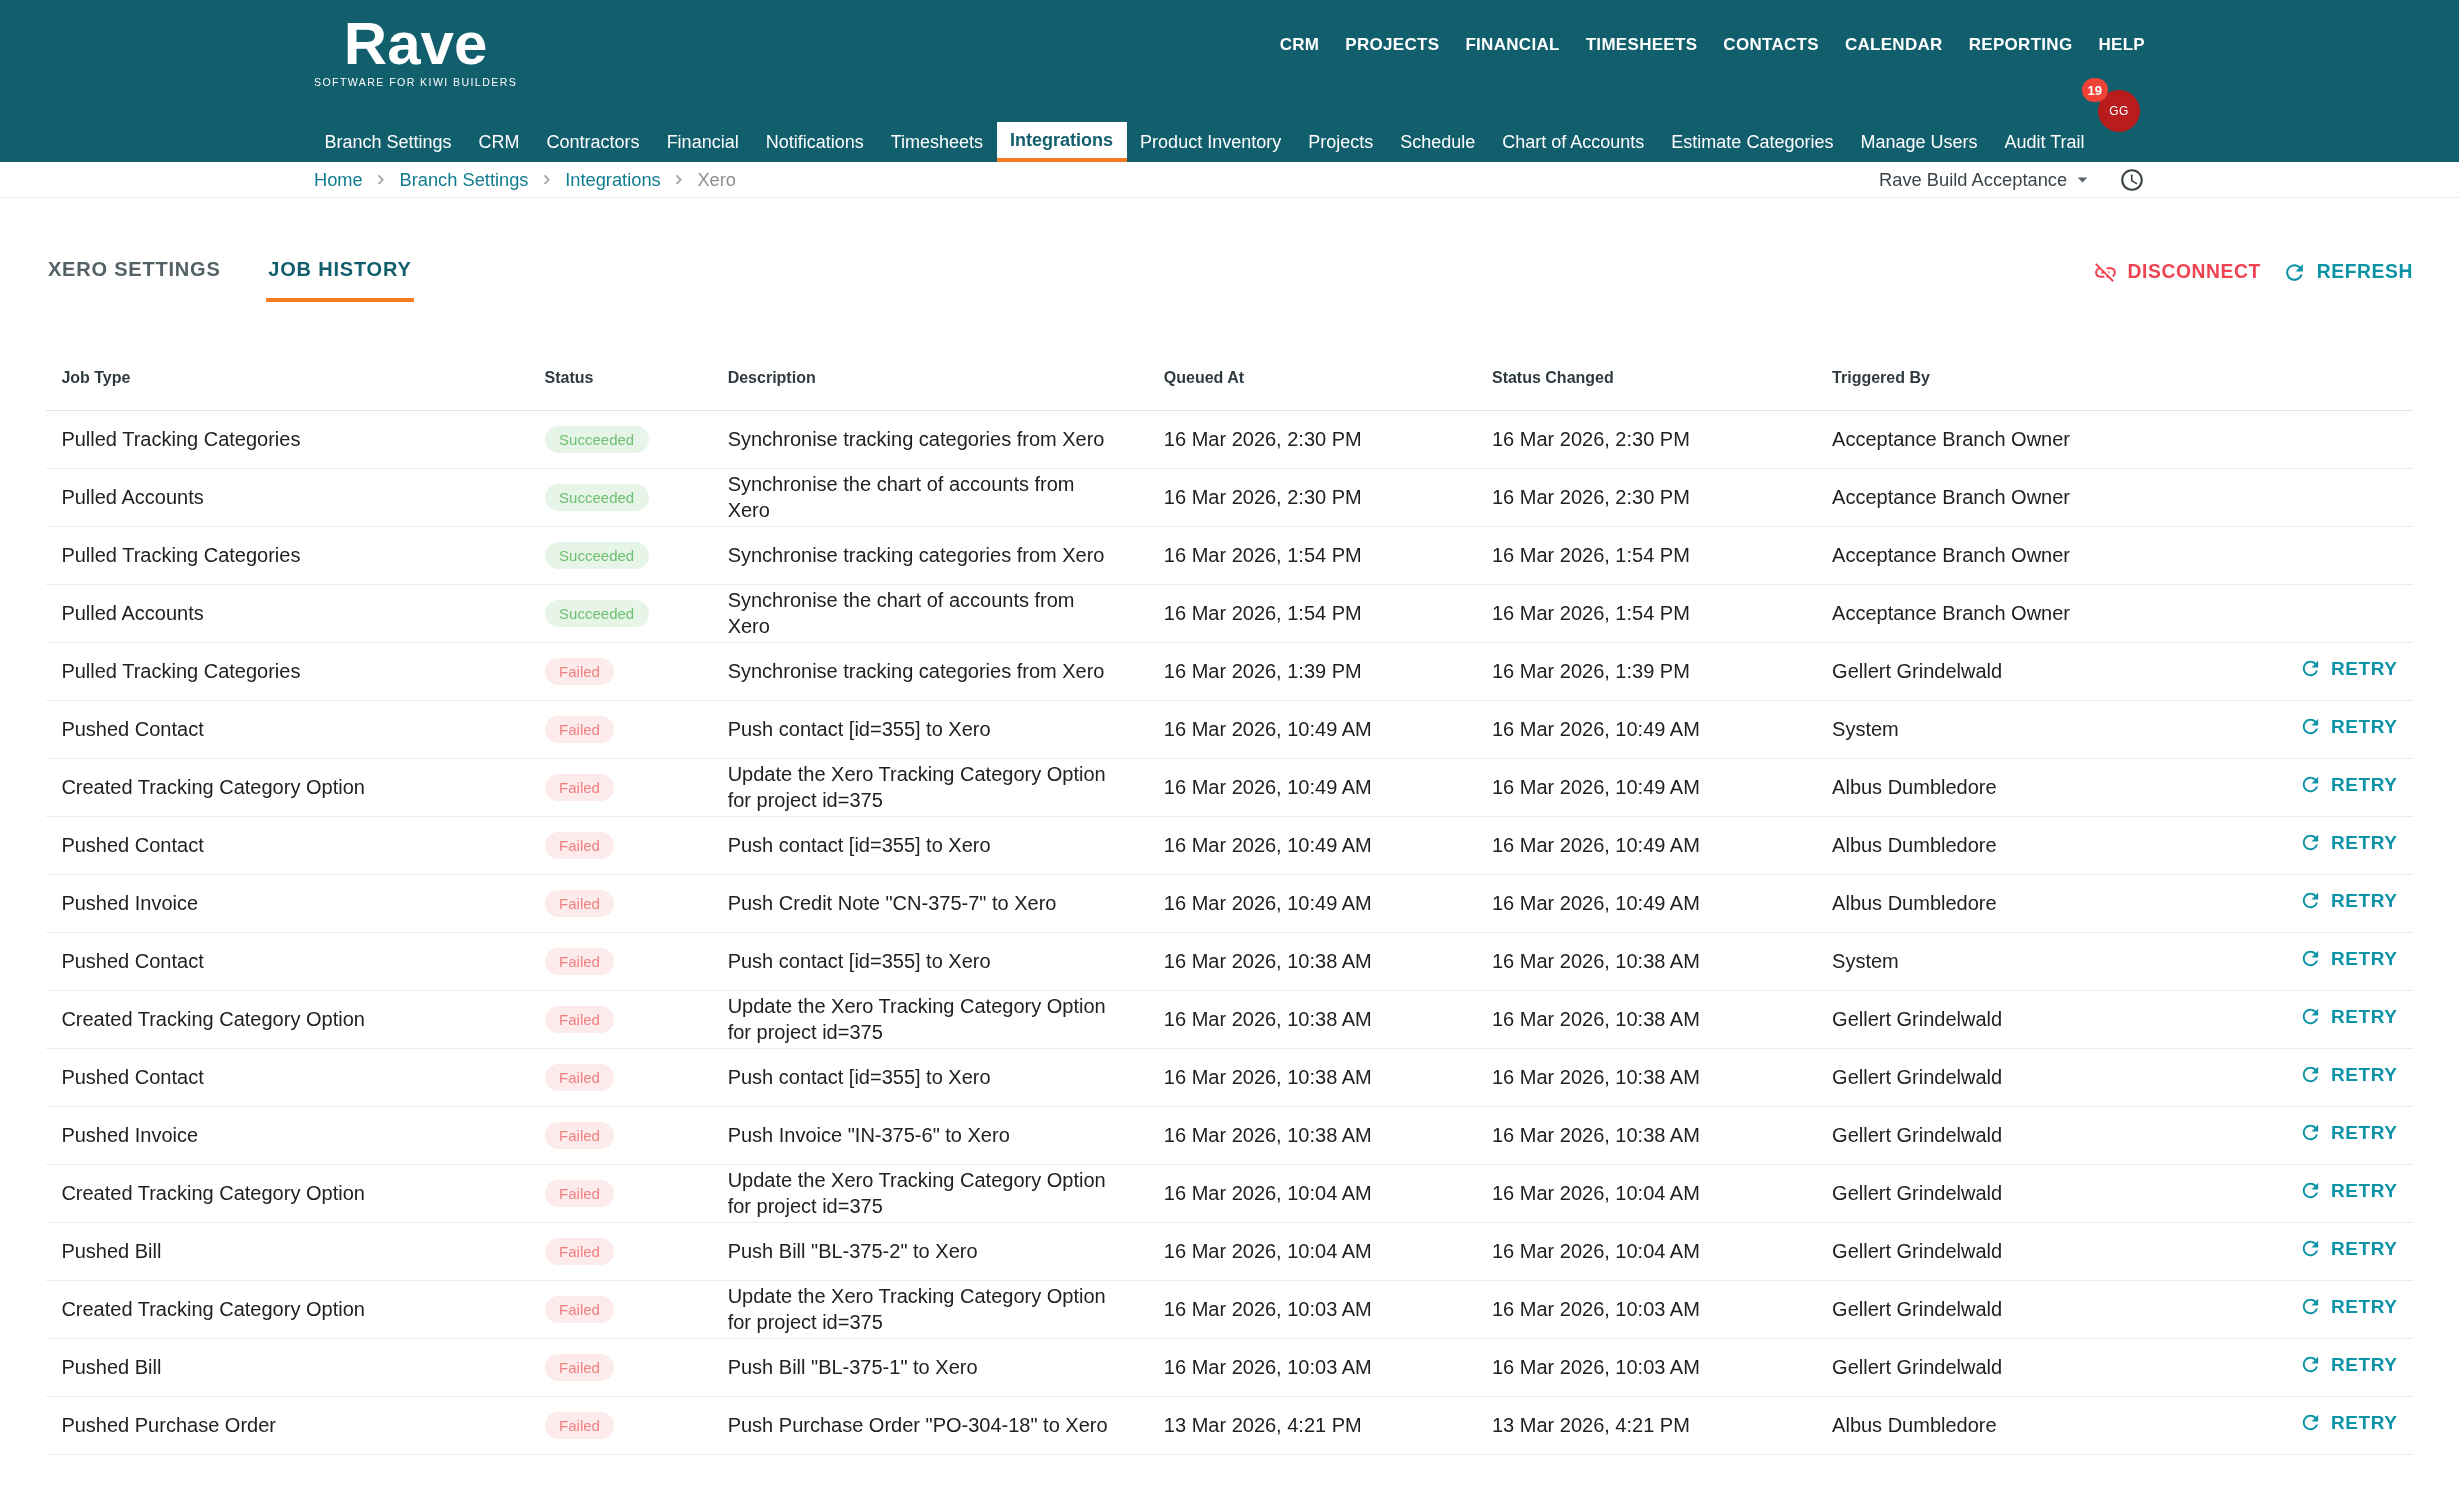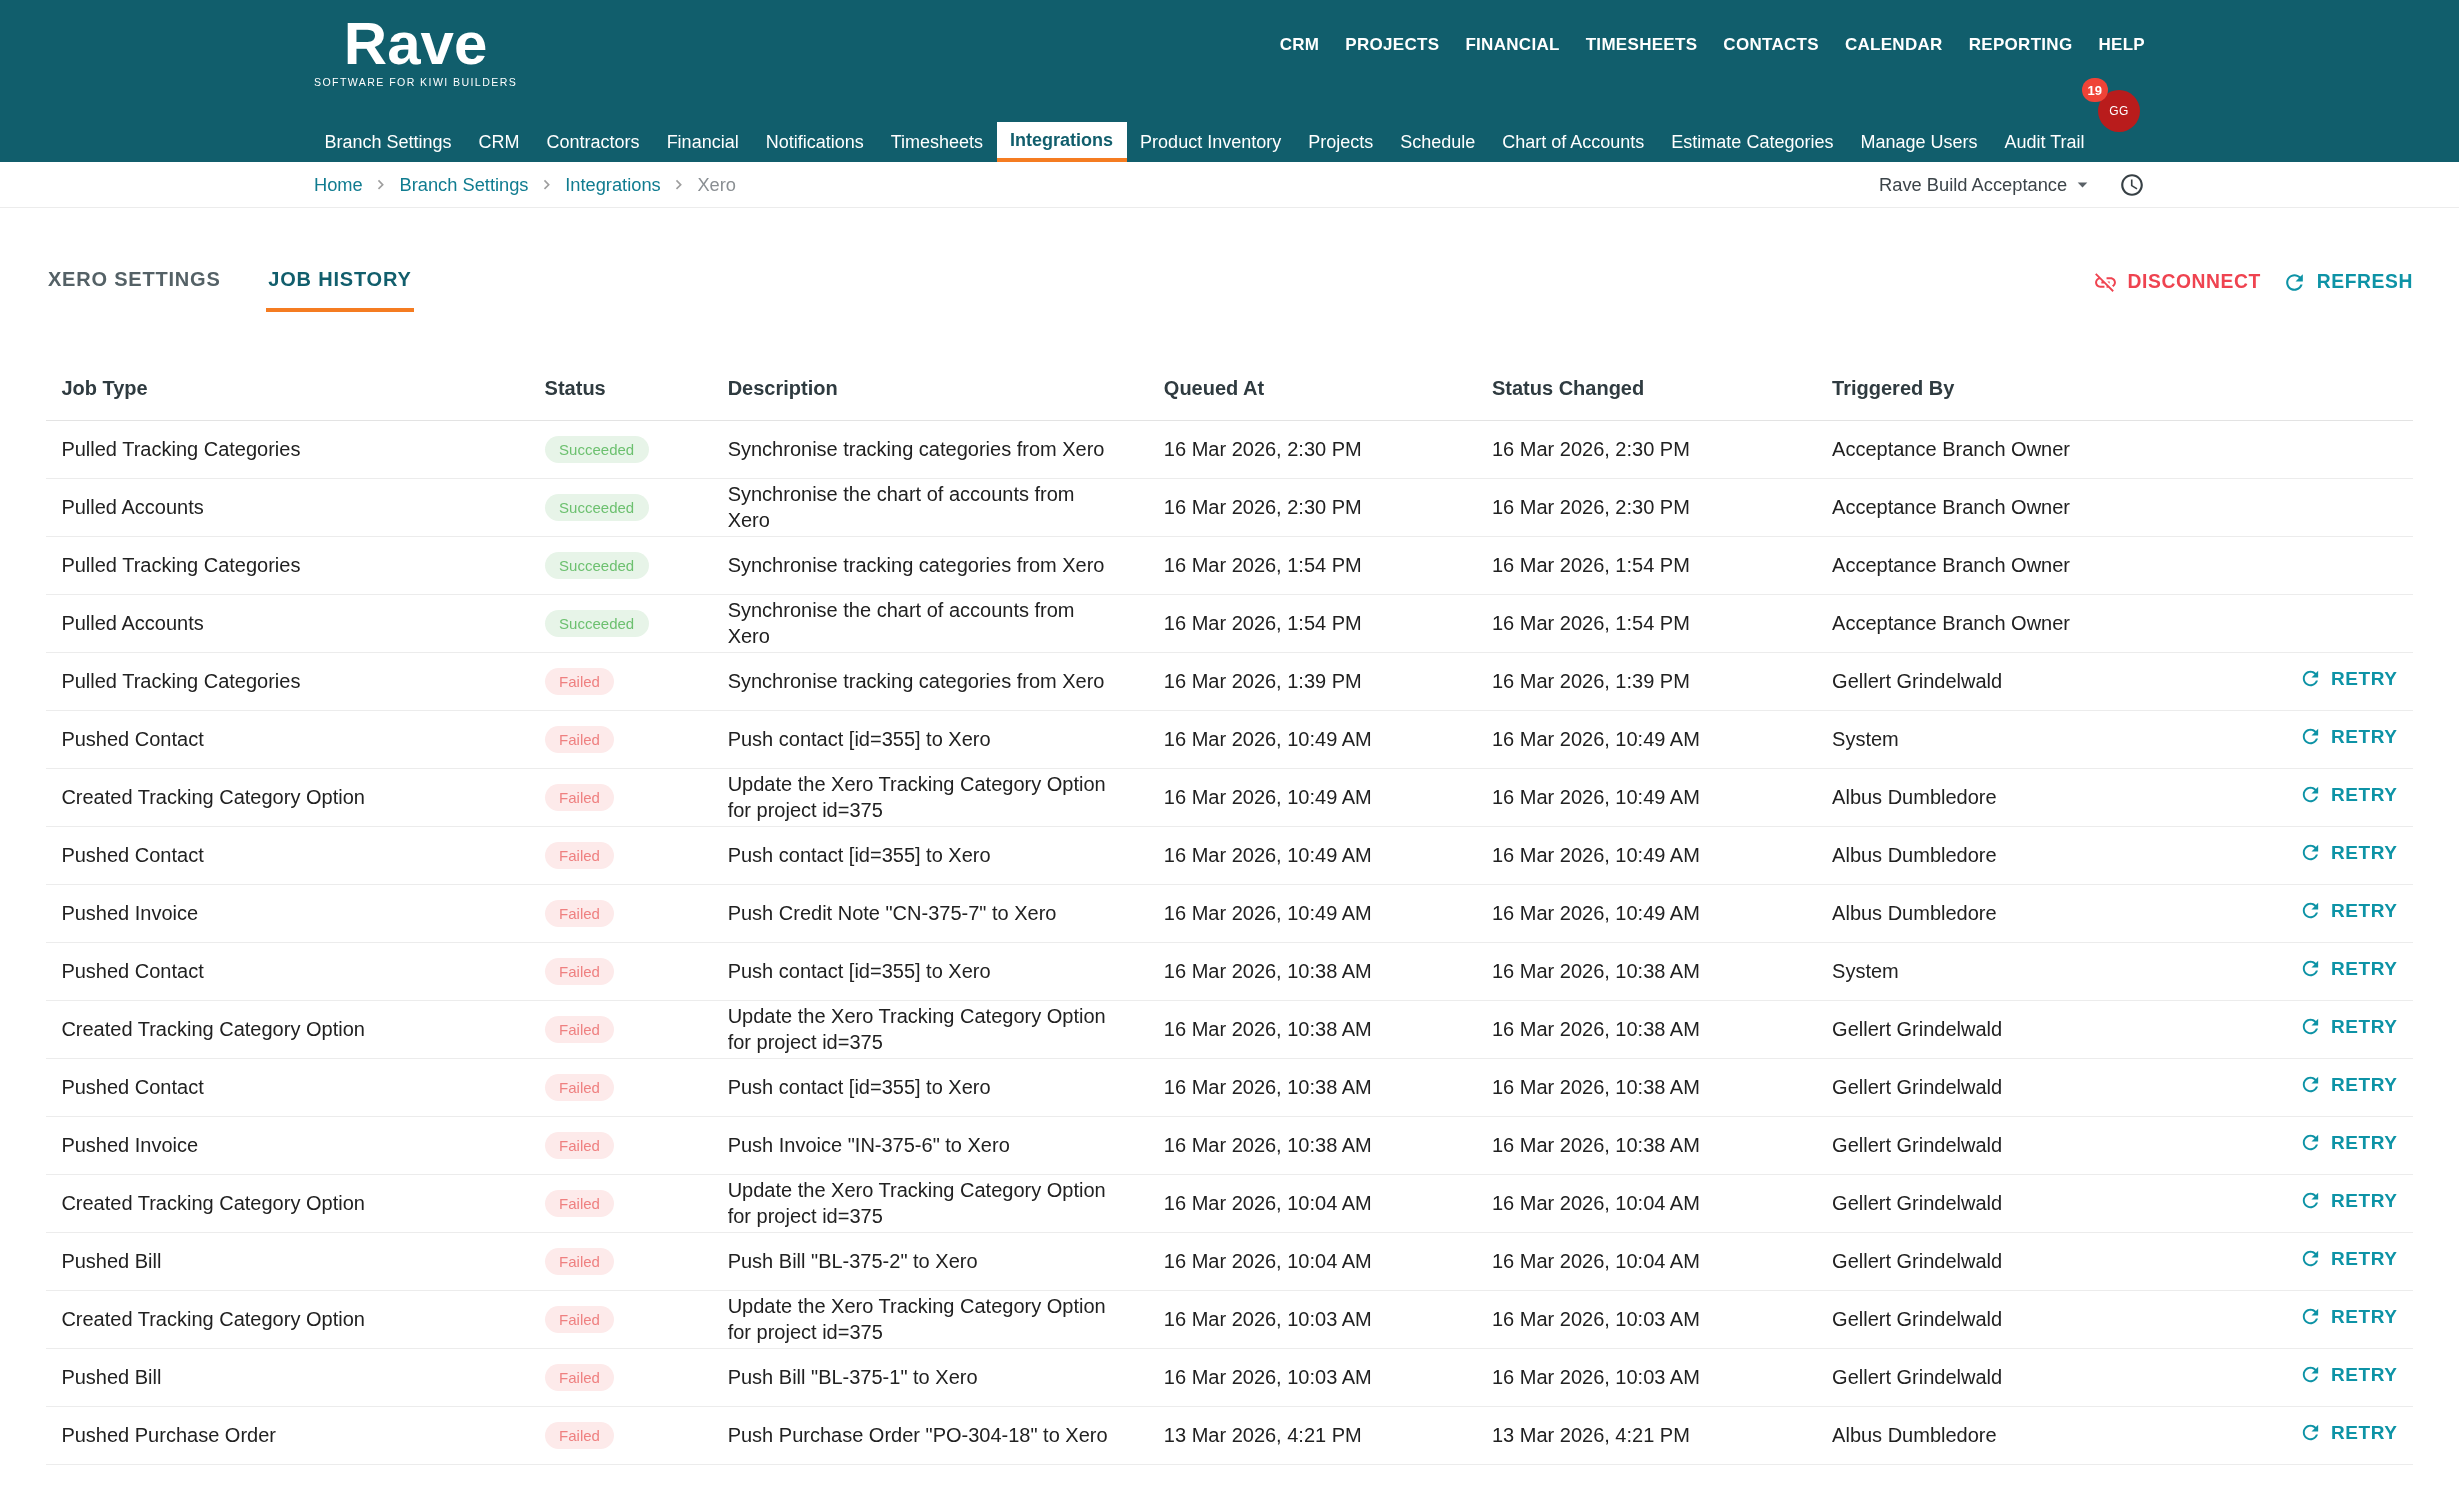--- a/index.html
+++ b/index.html
@@ -25,21 +25,21 @@
   .sub-item.active { background: #fff; color: #115e6c; font-weight: bold; border-bottom: 4.8px solid #f57c21; }
 
   .avatar-wrap { position: absolute; top: 90px; right: 319px; width: 42px; height: 42px; cursor: pointer; }
   .avatar-circle { width: 42px; height: 42px; border-radius: 50%; background: #b91c1c; color: #fff;
     display: flex; align-items: center; justify-content: center; font-weight: normal; font-size: 12px; letter-spacing: 0.5px; }
   .avatar-badge { position: absolute; top: -11.6px; left: -16.4px; min-width: 24px; height: 24px; padding: 0 5.8px;
     border-radius: 12.6px; background: #ef4337; color: #fff; font-size: 13px; font-weight: bold;
     display: flex; align-items: center; justify-content: center; z-index: 2; }
 
   
-  .breadcrumb-bar { display: flex; align-items: center; justify-content: space-between; height: 46px;
+  .breadcrumb-bar { display: flex; align-items: center; justify-content: space-between; height: 36px;
     padding: 0 314px; border-bottom: 1px solid #ececec; background: #fff; }
   .crumbs { display: flex; align-items: center; gap: 8.7px; font-size: 18.3px; }
   .crumb.link { color: #107c90; cursor: pointer; }
   .crumb.current { color: #8a8f93; }
   .crumb-sep { display: flex; align-items: center; }
   .bc-right { display: flex; align-items: center; gap: 25px; margin-left: 21px; }
   .branch-select { display: flex; align-items: center; gap: 3.9px; font-size: 18.3px; color: #3c4449; cursor: pointer; }
   .clock-btn { display: flex; cursor: pointer; }
 
   
@@ -50,21 +50,21 @@
   .tab.active { color: #115e6c; border-bottom: 4.8px solid #f57c21; }
   .side-actions { display: flex; flex-direction: row; align-items: flex-end; gap: 21px; padding-top: 1.9px; }
   .action-btn { display: inline-flex; align-items: center; gap: 9.7px; background: none; border: none;
     font-family: inherit; font-size: 19.3px; font-weight: bold; letter-spacing: 0.6px; cursor: pointer; }
   .action-btn svg { width: 25px; height: 25px; }
   .disconnect { color: #ef4350; }
   .refresh { color: #0d93a6; }
 
   
   .job-table { width: 100%; border-collapse: collapse; table-layout: fixed; margin-top: 44px; }
-  .job-table thead th { text-align: left; font-size: 20px; font-weight: bold; color: #2f3b40;
+  .job-table thead th { text-align: left; font-size: 16px; font-weight: bold; color: #2f3b40;
     padding: 0 15.4px; height: 64px; border-bottom: 1px solid #e3e3e3; }
   .job-table tbody td { font-size: 20px; color: #212121; padding: 0 15.4px; height: 58px;
     border-bottom: 1px solid #ececec; vertical-align: middle; }
   .desc { max-width: 392px; line-height: 26px; }
   .badge { display: inline-block; font-size: 15px; padding: 4.8px 14.5px; border-radius: 13.5px; }
   .badge.succeeded { background: #e7f4e8; color: #6cc06f; }
   .badge.failed { background: #fdeaea; color: #ef8080; }
   .muted { color: #9aa0a5; }
   .c-retry { text-align: right; }
   .retry-btn { display: inline-flex; align-items: center; gap: 8.7px; background: none; border: none;

